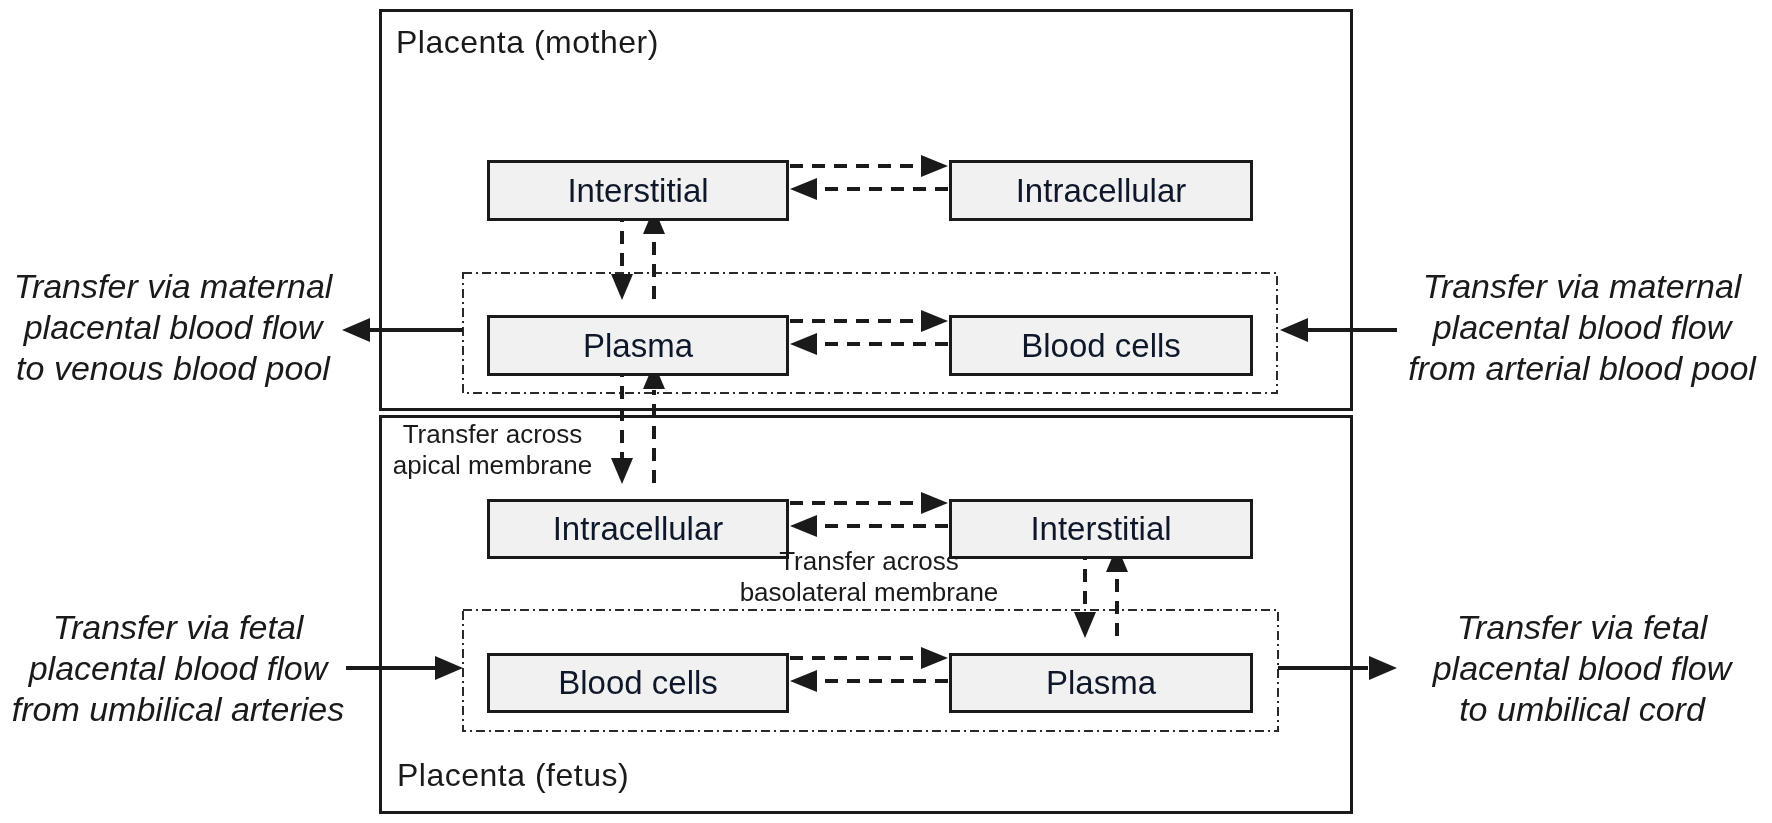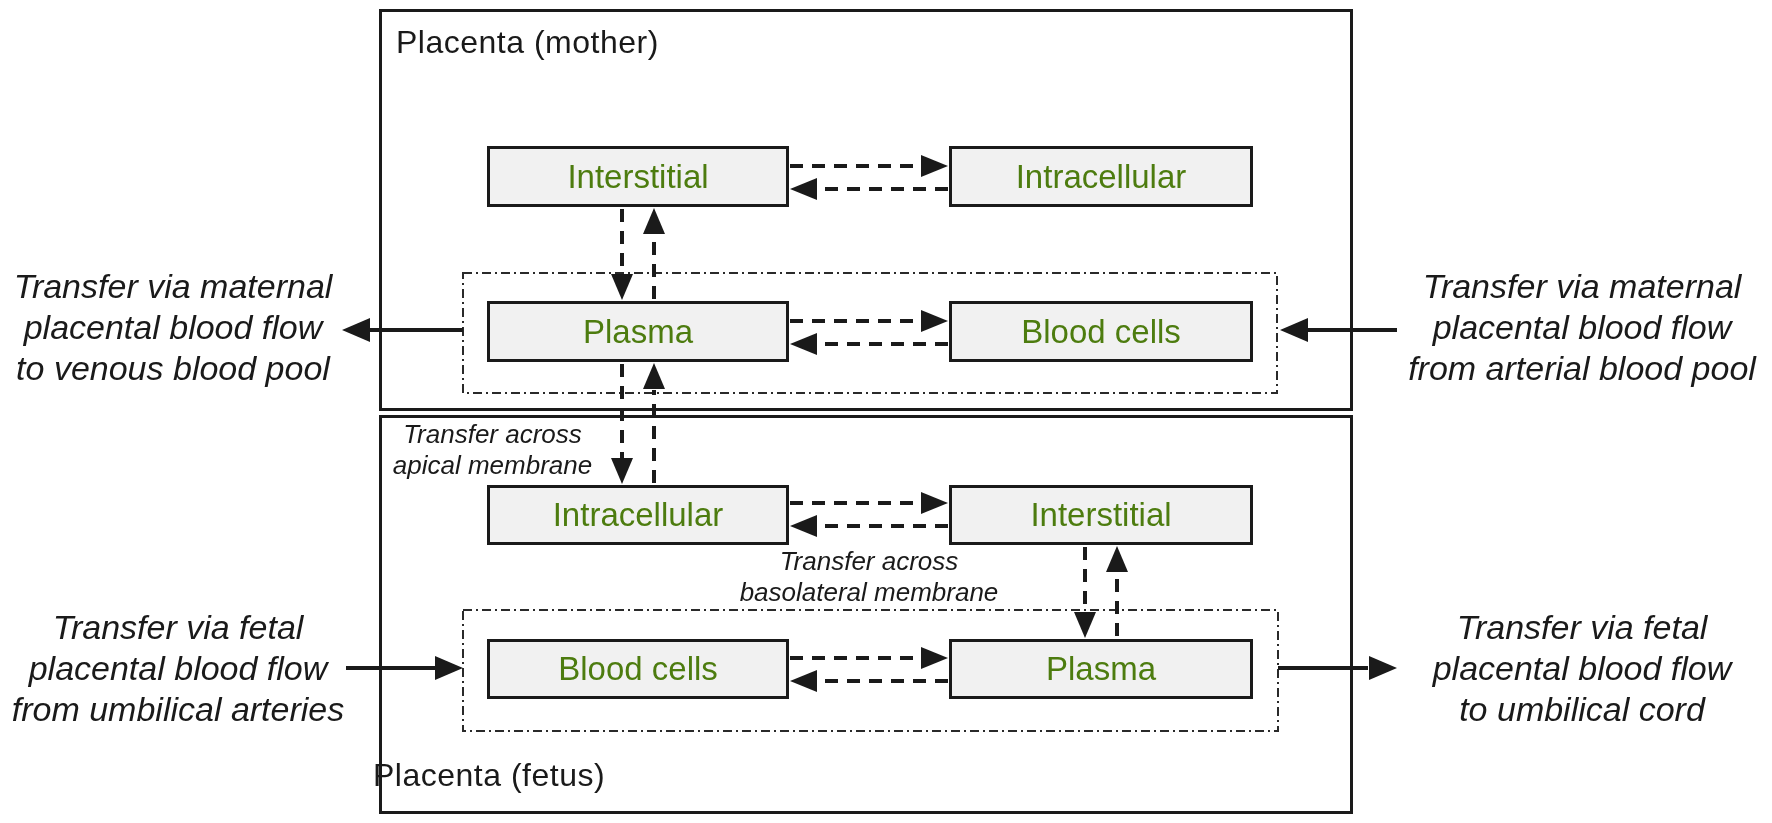--- a/index.html
+++ b/index.html
@@ -13,46 +13,46 @@
     position:absolute; border:3px solid #1a1a1a; background:transparent;
     box-sizing:border-box;
   }
   .outer-title {
     position:absolute; font-size:32px; letter-spacing:0.5px; color:#1a1a1a;
     white-space:nowrap;
   }
   .comp-box {
     position:absolute; border:3px solid #1a1a1a; background:#f1f1f1;
     box-sizing:border-box; display:flex; align-items:center; justify-content:center;
-    font-size:33px; color:#4d7c0f; z-index:3;
+    font-size:33px; color:#0f172a; z-index:3;margin-top:14px;
   }
   .annot {
     position:absolute; font-style:italic; text-align:center;
     white-space:pre-line; font-size:34px; line-height:41px; color:#1a1a1a; z-index:3;
   }
   .membrane-annot {
-    position:absolute; font-style:italic; text-align:center;
+    position:absolute; text-align:center;
     white-space:pre-line; font-size:26px; line-height:31px; color:#1a1a1a; z-index:3;
   }
   #arrow-layer { position:absolute; left:0; top:0; z-index:2; }
   .dash { stroke:#1a1a1a; stroke-width:4; stroke-dasharray:13 9; fill:none; }
   .solid { stroke:#1a1a1a; stroke-width:4; fill:none; }
   .head { fill:#1a1a1a; stroke:none; }
   .dashdot { fill:none; stroke:#2a2a2a; stroke-width:2; stroke-dasharray:9 4 2 4; }
 </style>
 </head>
 <body>
 
 <div id="canvas">
 
   <div class="outer-box" style="left:379px; top:9px; width:974px; height:402px;"></div>
   <div class="outer-box" style="left:379px; top:415px; width:974px; height:399px;"></div>
 
   <div class="outer-title" style="left:396px; top:24px;">Placenta (mother)</div>
-  <div class="outer-title" style="left:373px; top:757px;">Placenta (fetus)</div>
+  <div class="outer-title" style="left:397px; top:757px;">Placenta (fetus)</div>
 
   <svg id="arrow-layer" width="1772" height="823" viewBox="0 0 1772 823">
 
     <rect class="dashdot" x="463" y="273" width="814" height="120"></rect>
     <rect class="dashdot" x="463" y="610" width="815" height="121"></rect>
 
     <g>
       <line class="dash" x1="790" y1="166" x2="922" y2="166"></line>
       <polygon class="head" points="948,166 921,155 921,177"></polygon>
       <line class="dash" x1="948" y1="189" x2="816" y2="189"></line>

